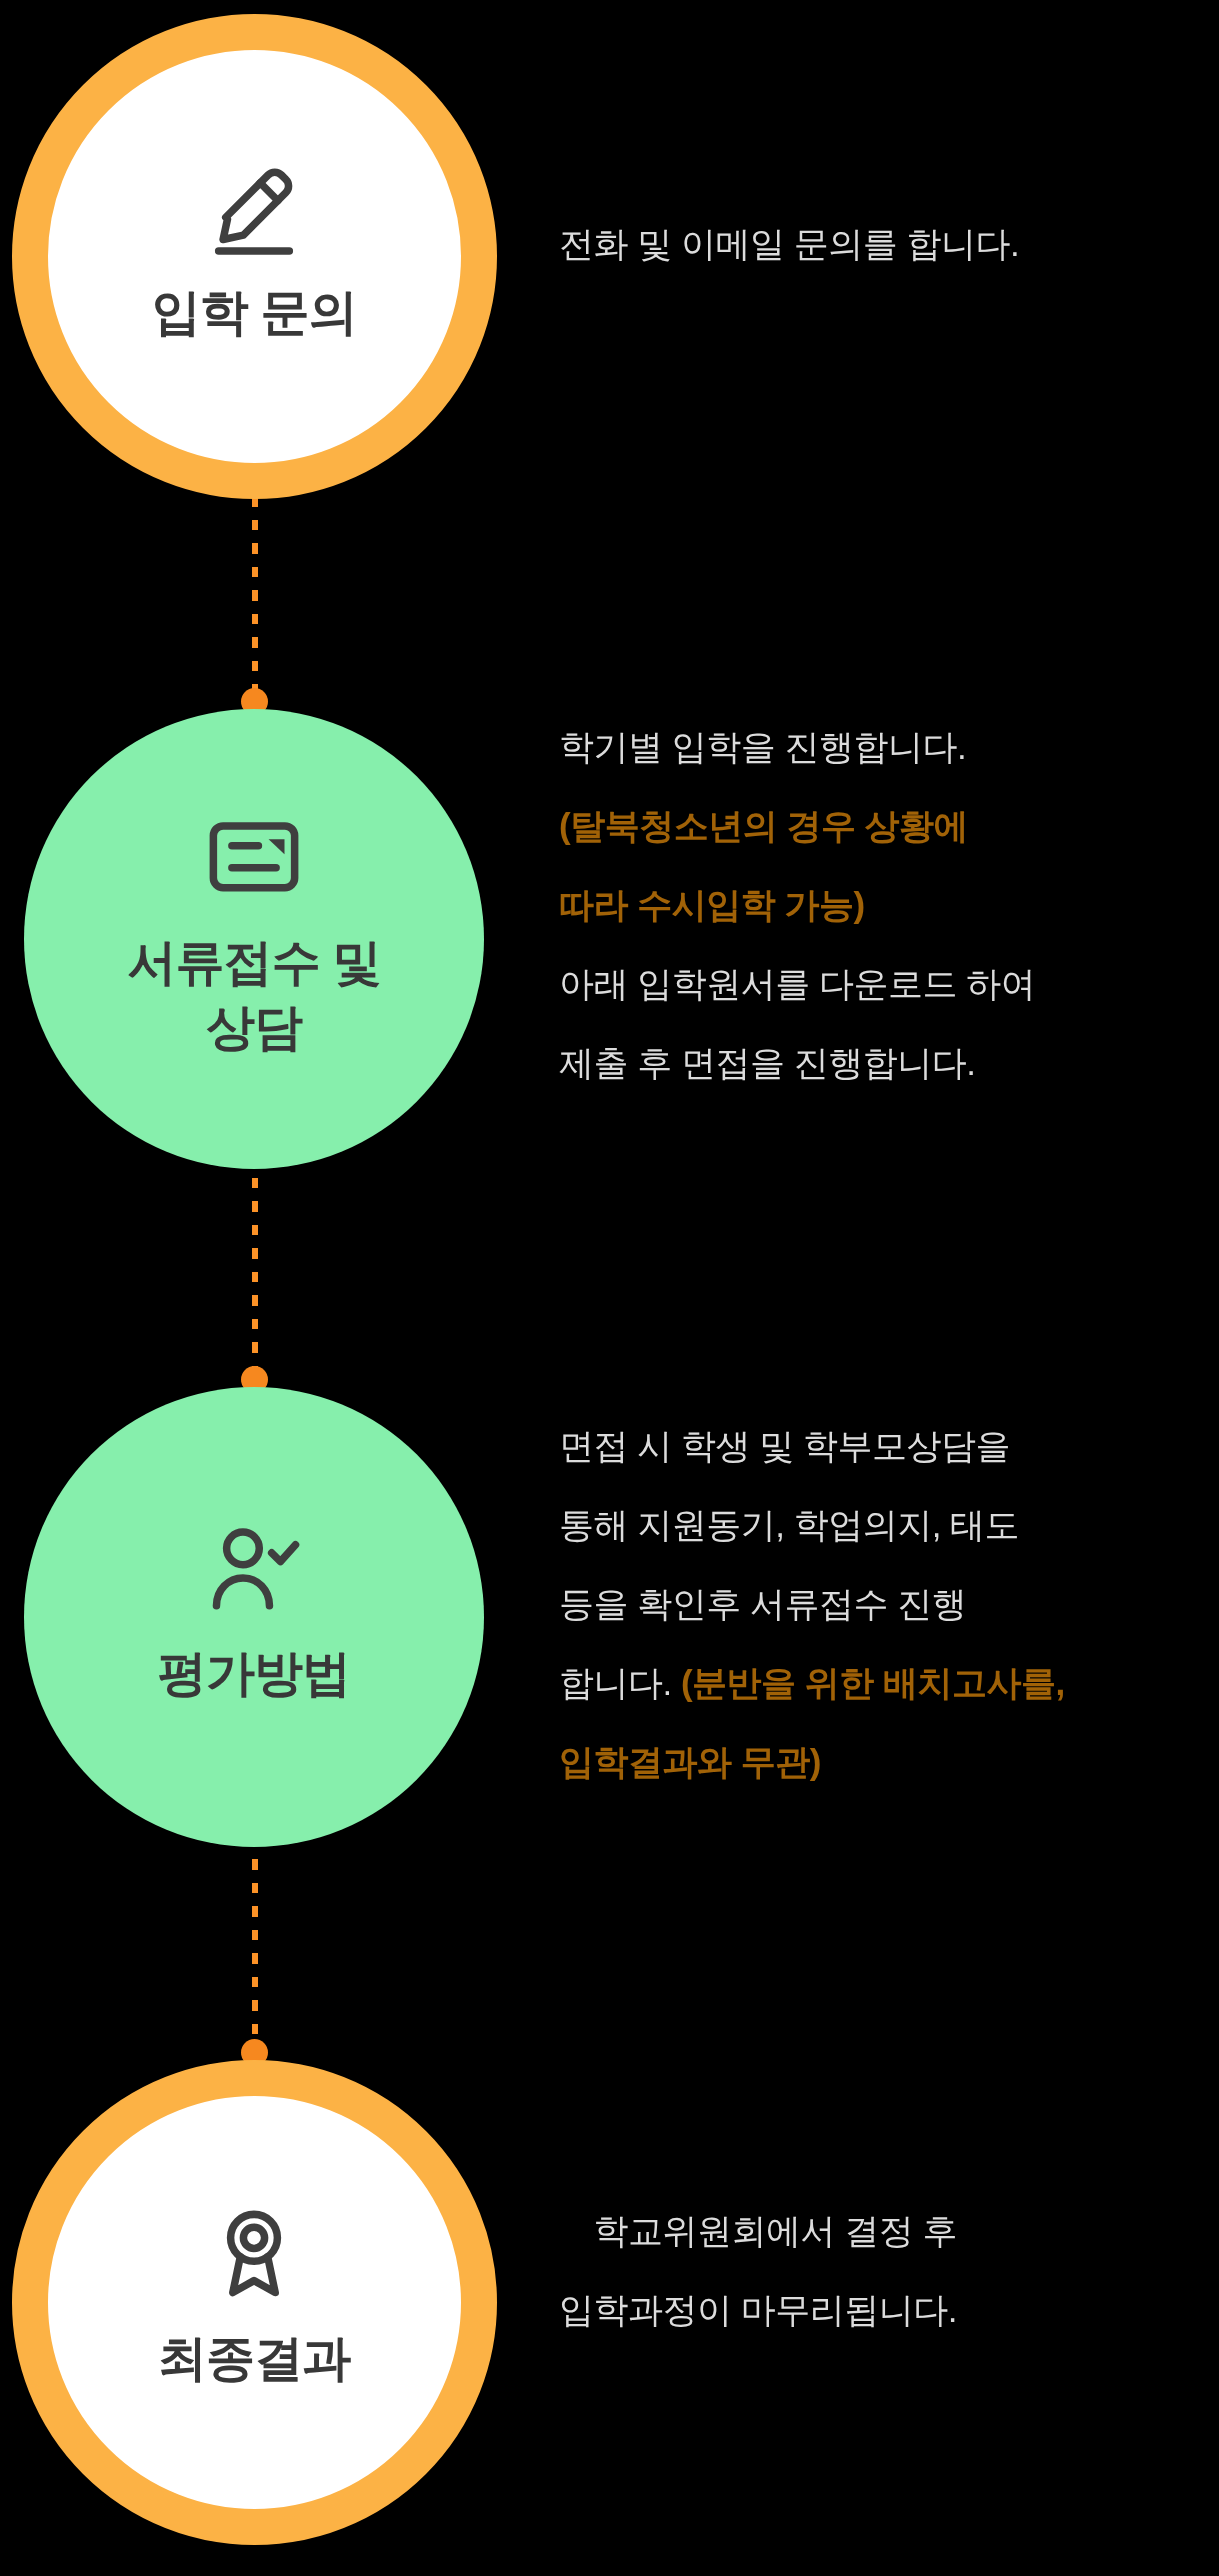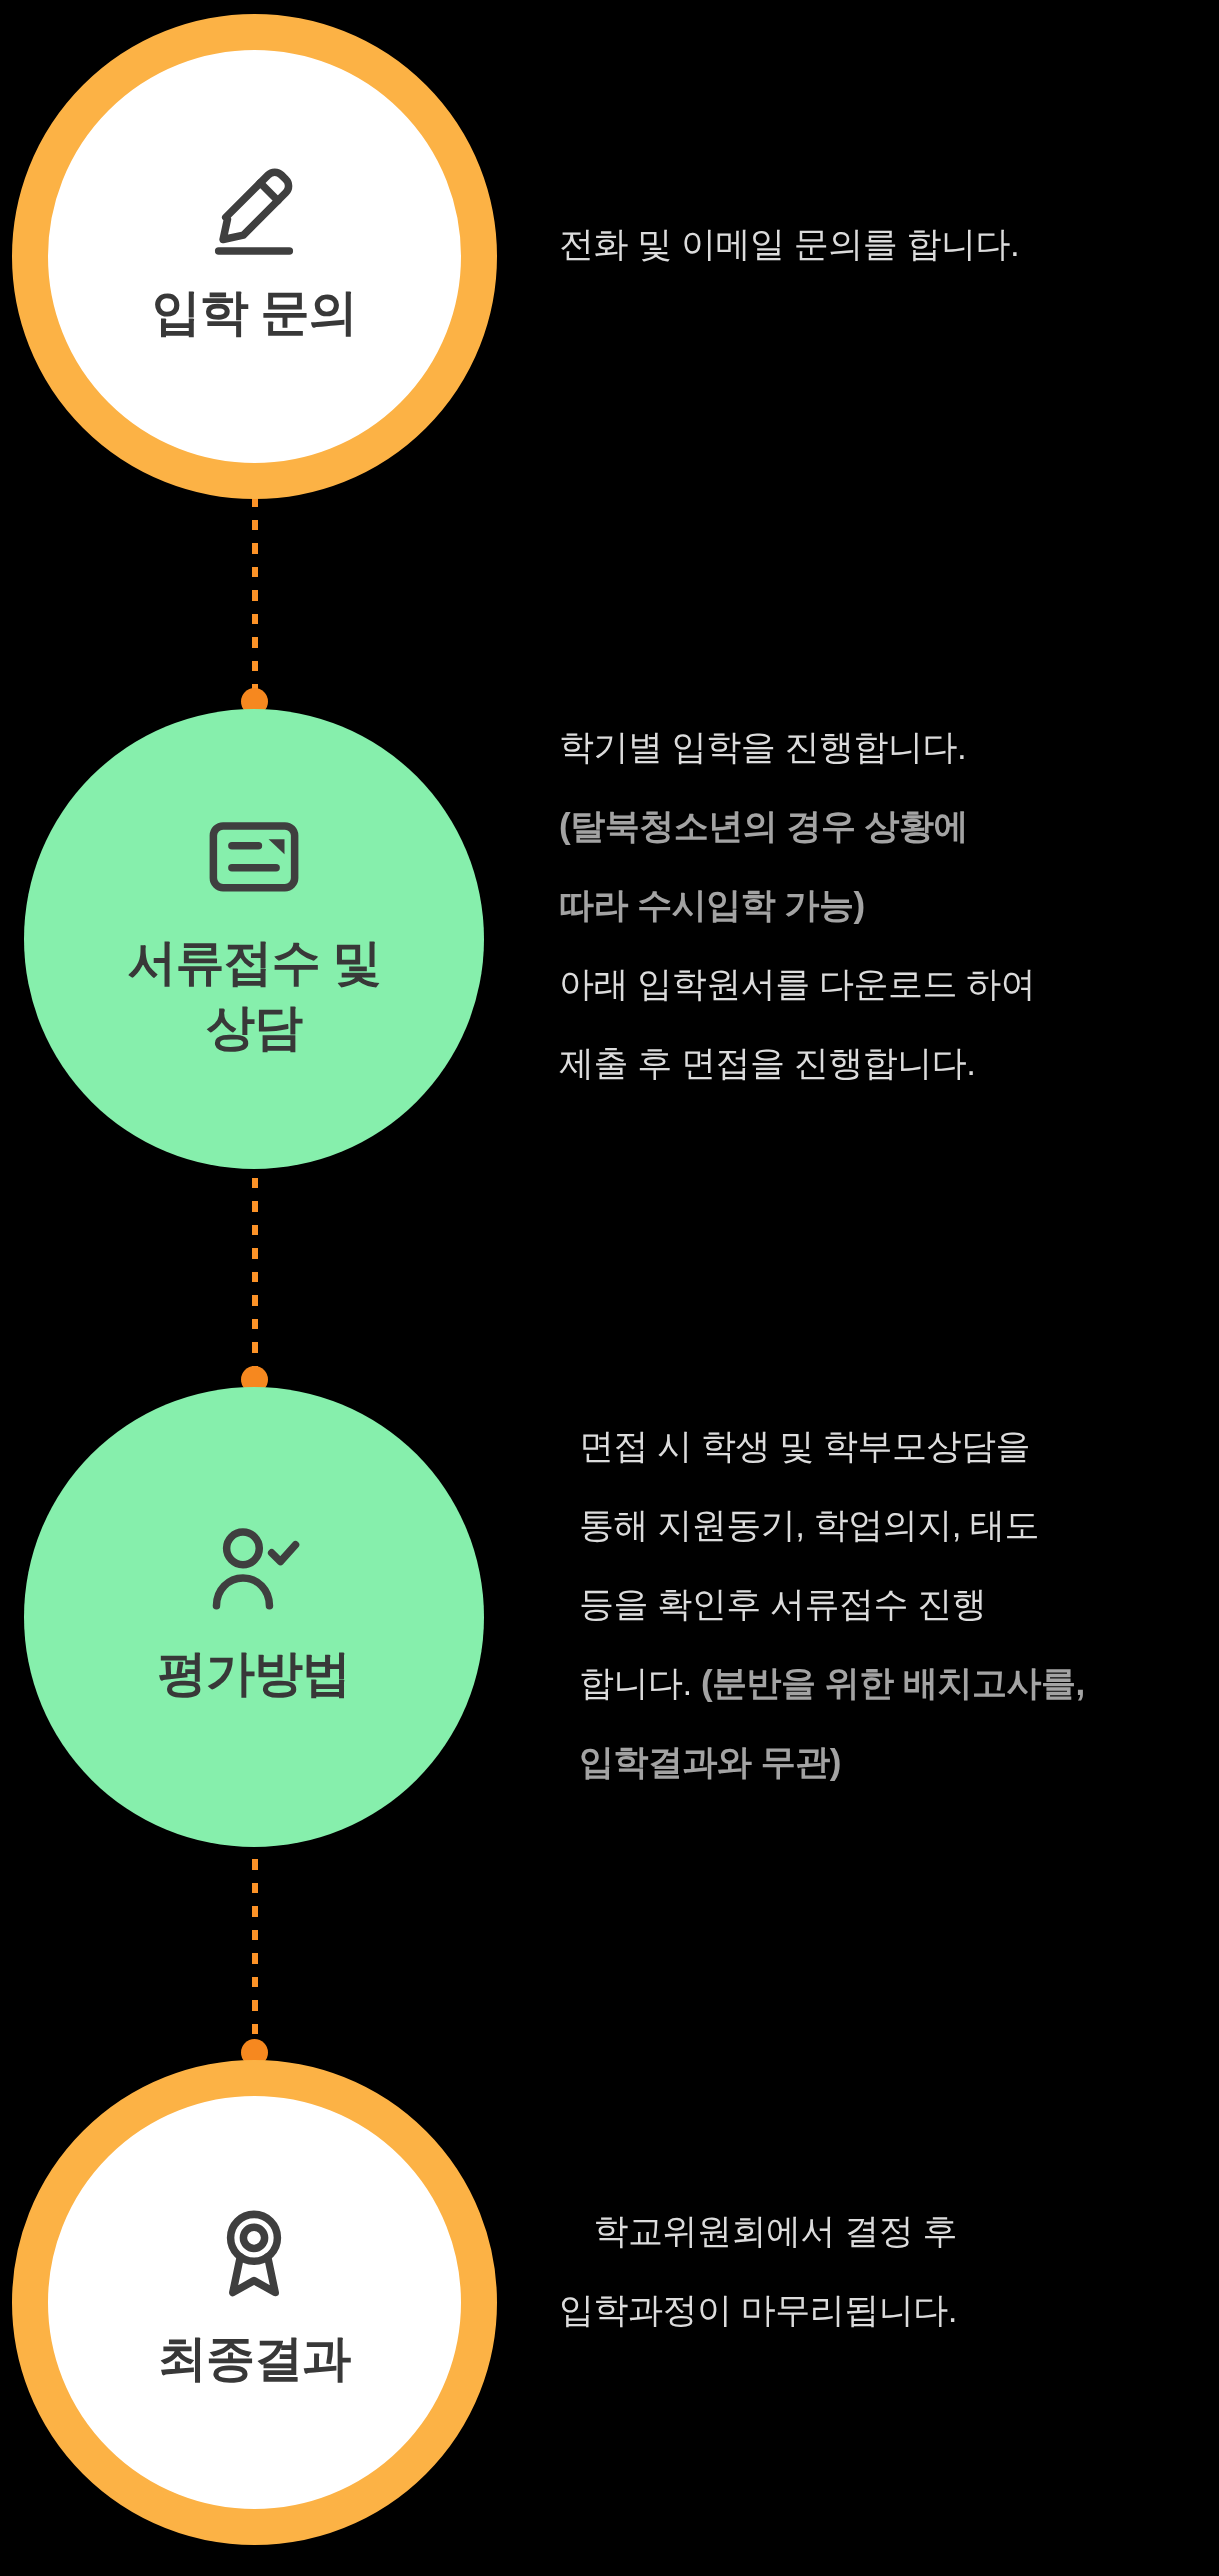--- a/index.html
+++ b/index.html
@@ -81,24 +81,24 @@
   
   .desc {
     position:absolute;
     left:559px;
     font-size:35px;
     line-height:79px;
     color:#DCDCDC;
     letter-spacing:-0.5px;
   }
   .desc .line { white-space:nowrap; }
-  .desc .b { font-weight:700; color:#a3a3a3; }
+  .desc .b { font-weight:700; color:#a16207; }
   .d1 { top:204px; }
   .d2 { top:707px; }
-  .d3 { top:1406px;margin-left:20px; }
+  .d3 { top:1406px; }
   .d4 { top:2191px;text-align:right; }
 </style>
 </head>
 <body>
 
 <div class="canvas">
 
   <div class="timeline-line"></div>
   <div class="timeline-dot dot-1"></div>
   <div class="timeline-dot dot-2"></div>

